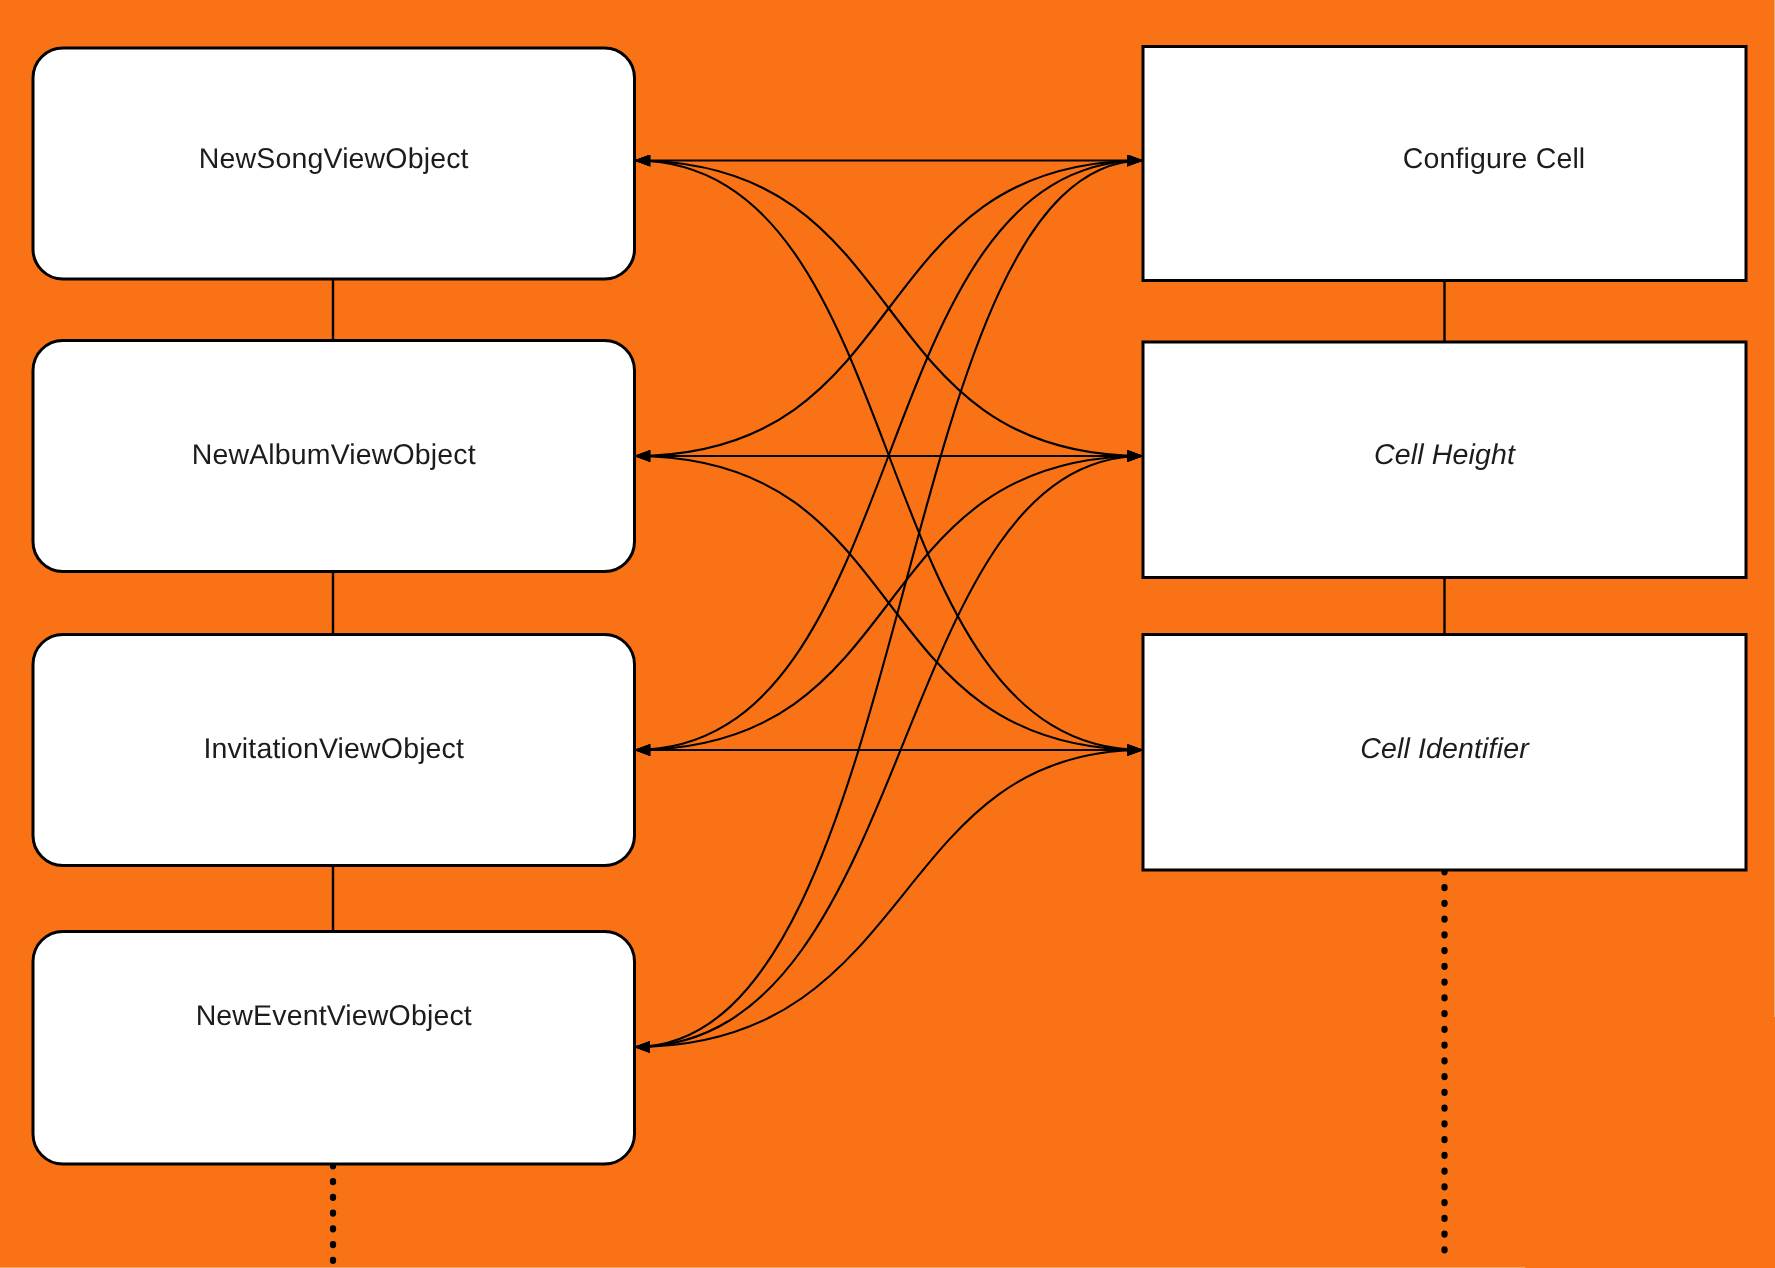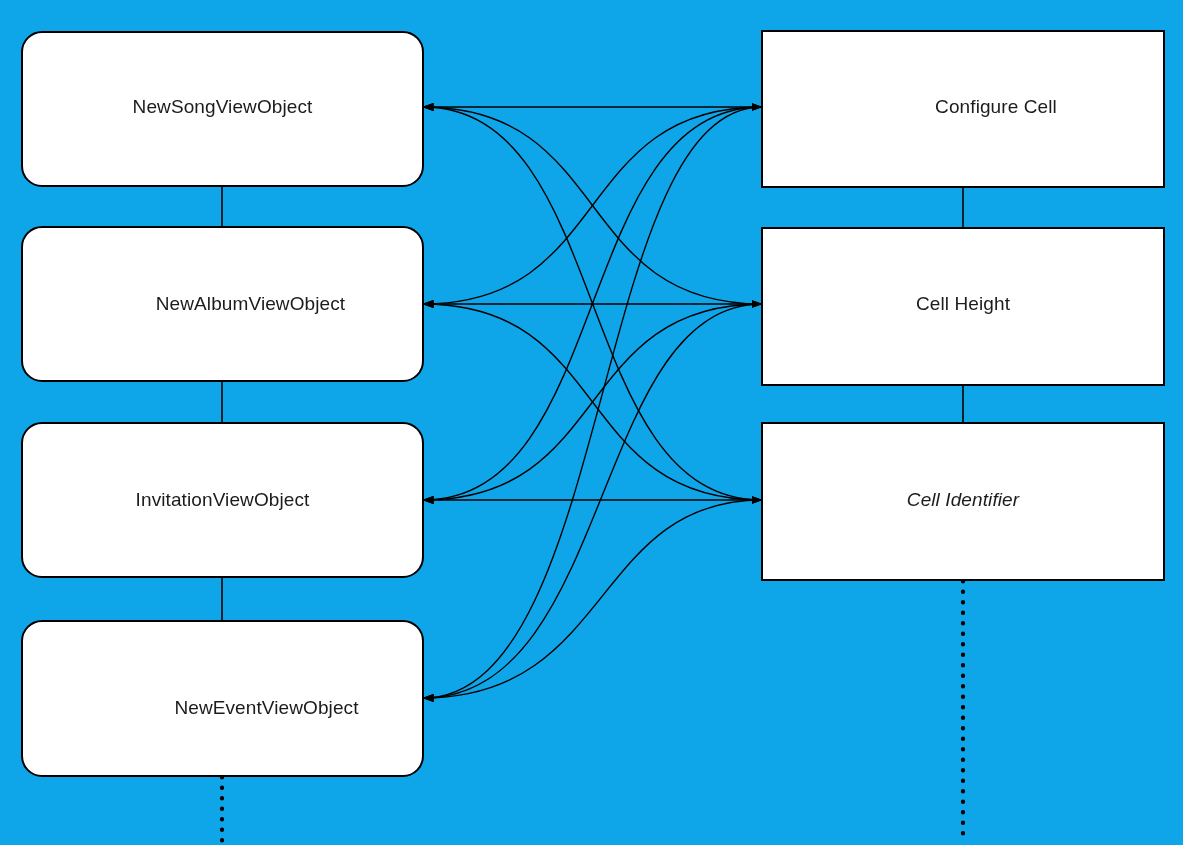--- a/index.html
+++ b/index.html
@@ -10,21 +10,21 @@
   body {
     width: 1183px;
     height: 845px;
     font-family: "Liberation Sans", sans-serif;
     overflow: hidden;
   }
   #diagram-root {
     position: relative;
     width: 1183px;
     height: 845px;
-    background: #0ea5e9;
+    background: #f97316;
   }
   #diagram-svg {
     position: absolute;
     left: 0;
     top: 0;
     width: 1183px;
     height: 845px;
   }
   .node-label {
     position: absolute;
@@ -84,21 +84,21 @@
         <rect x="22" y="423" width="401" height="154" fill="#ffffff" stroke="#000000" stroke-width="2" rx="20" ry="20"></rect>
         <rect x="22" y="621" width="401" height="155" fill="#ffffff" stroke="#000000" stroke-width="2" rx="20" ry="20"></rect>
         <rect x="762" y="31" width="402" height="156" fill="#ffffff" stroke="#000000" stroke-width="2"></rect>
         <rect x="762" y="228" width="402" height="157" fill="#ffffff" stroke="#000000" stroke-width="2"></rect>
         <rect x="762" y="423" width="402" height="157" fill="#ffffff" stroke="#000000" stroke-width="2"></rect>
       </g>
   </svg>
 
   <div id="label-layer">
       <div class="node-label" style="left: 222.5px; top: 107px;">NewSongViewObject</div>
-      <div class="node-label" style="left: 222.5px; top: 304px; margin-left: 28px;">NewAlbumViewObject</div>
+      <div class="node-label" style="left: 222.5px; top: 304px;">NewAlbumViewObject</div>
       <div class="node-label" style="left: 222.5px; top: 500px; text-align: center;">InvitationViewObject</div>
-      <div class="node-label" style="left: 222.5px; top: 708px; margin-left: 44px;">NewEventViewObject</div>
+      <div class="node-label" style="left: 222.5px; top: 678px;">NewEventViewObject</div>
       <div class="node-label" style="left: 996px; top: 107px;">Configure Cell</div>
-      <div class="node-label" style="left: 963px; top: 304px;">Cell Height</div>
+      <div class="node-label" style="left: 963px; top: 304px; font-style: italic;">Cell Height</div>
       <div class="node-label" style="left: 963px; top: 500px; font-style: italic;">Cell Identifier</div>
     </div>
 
 </div>
 
 </body></html>

